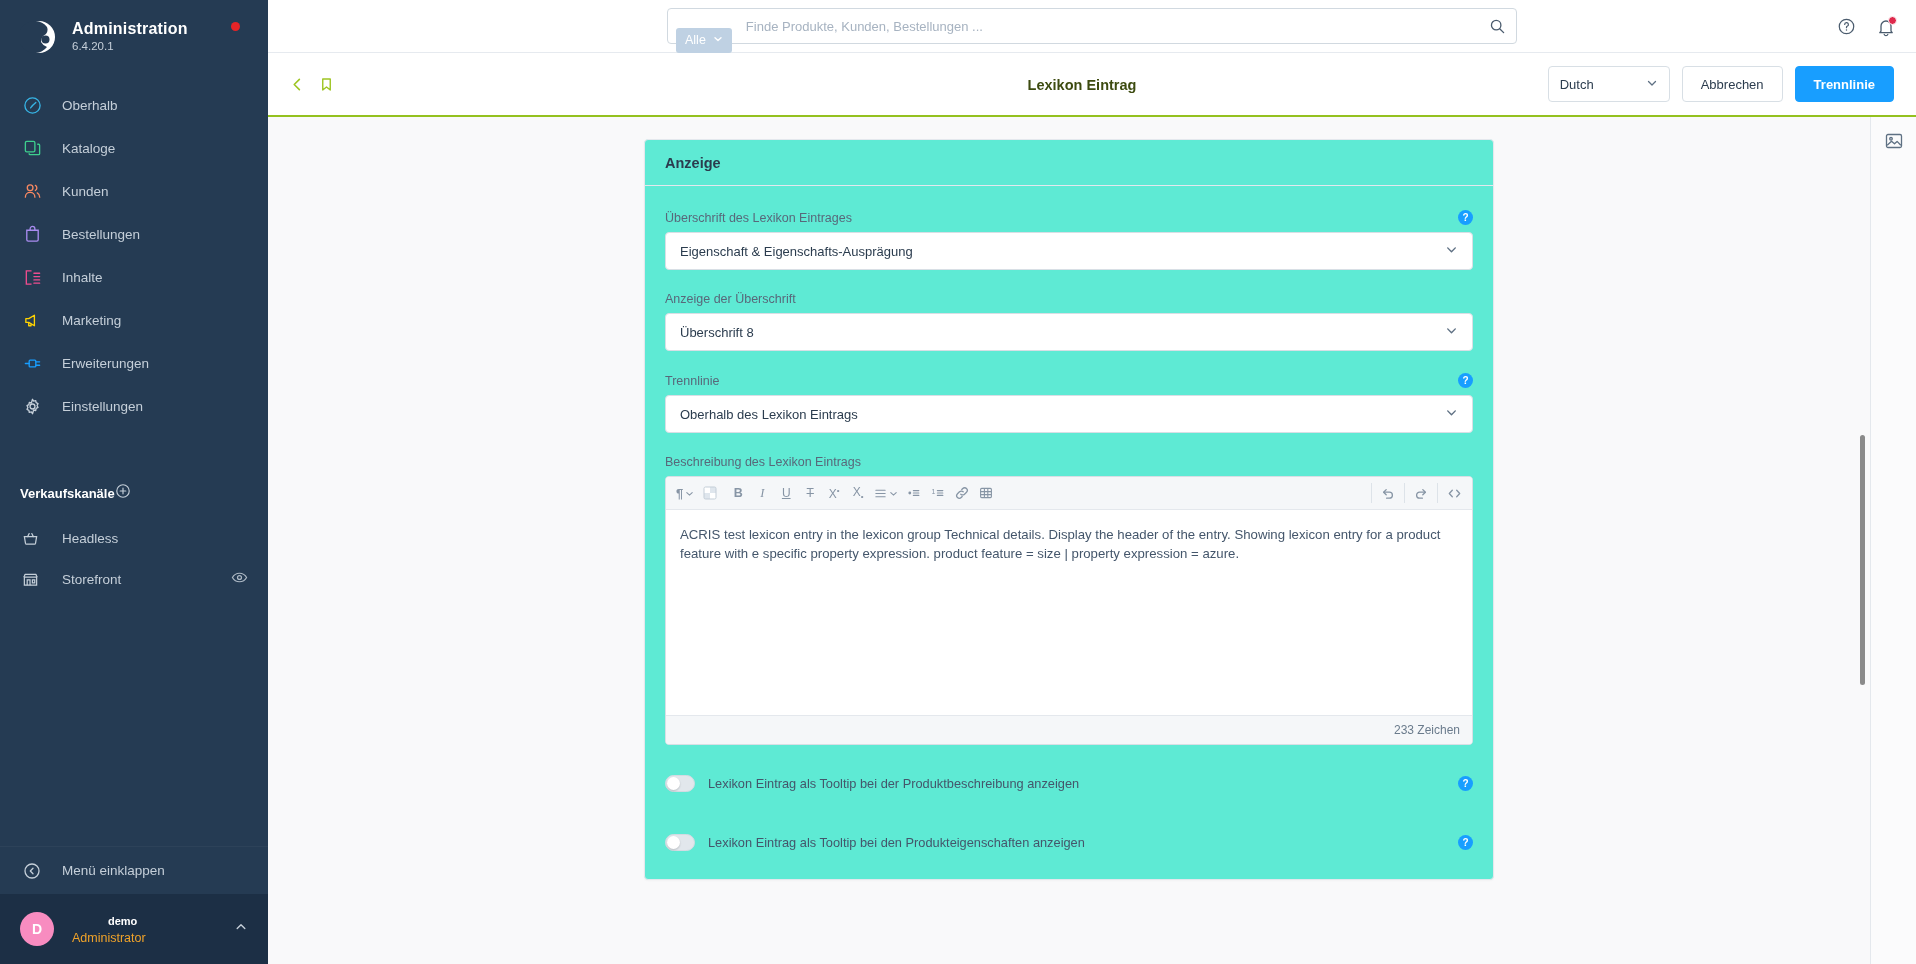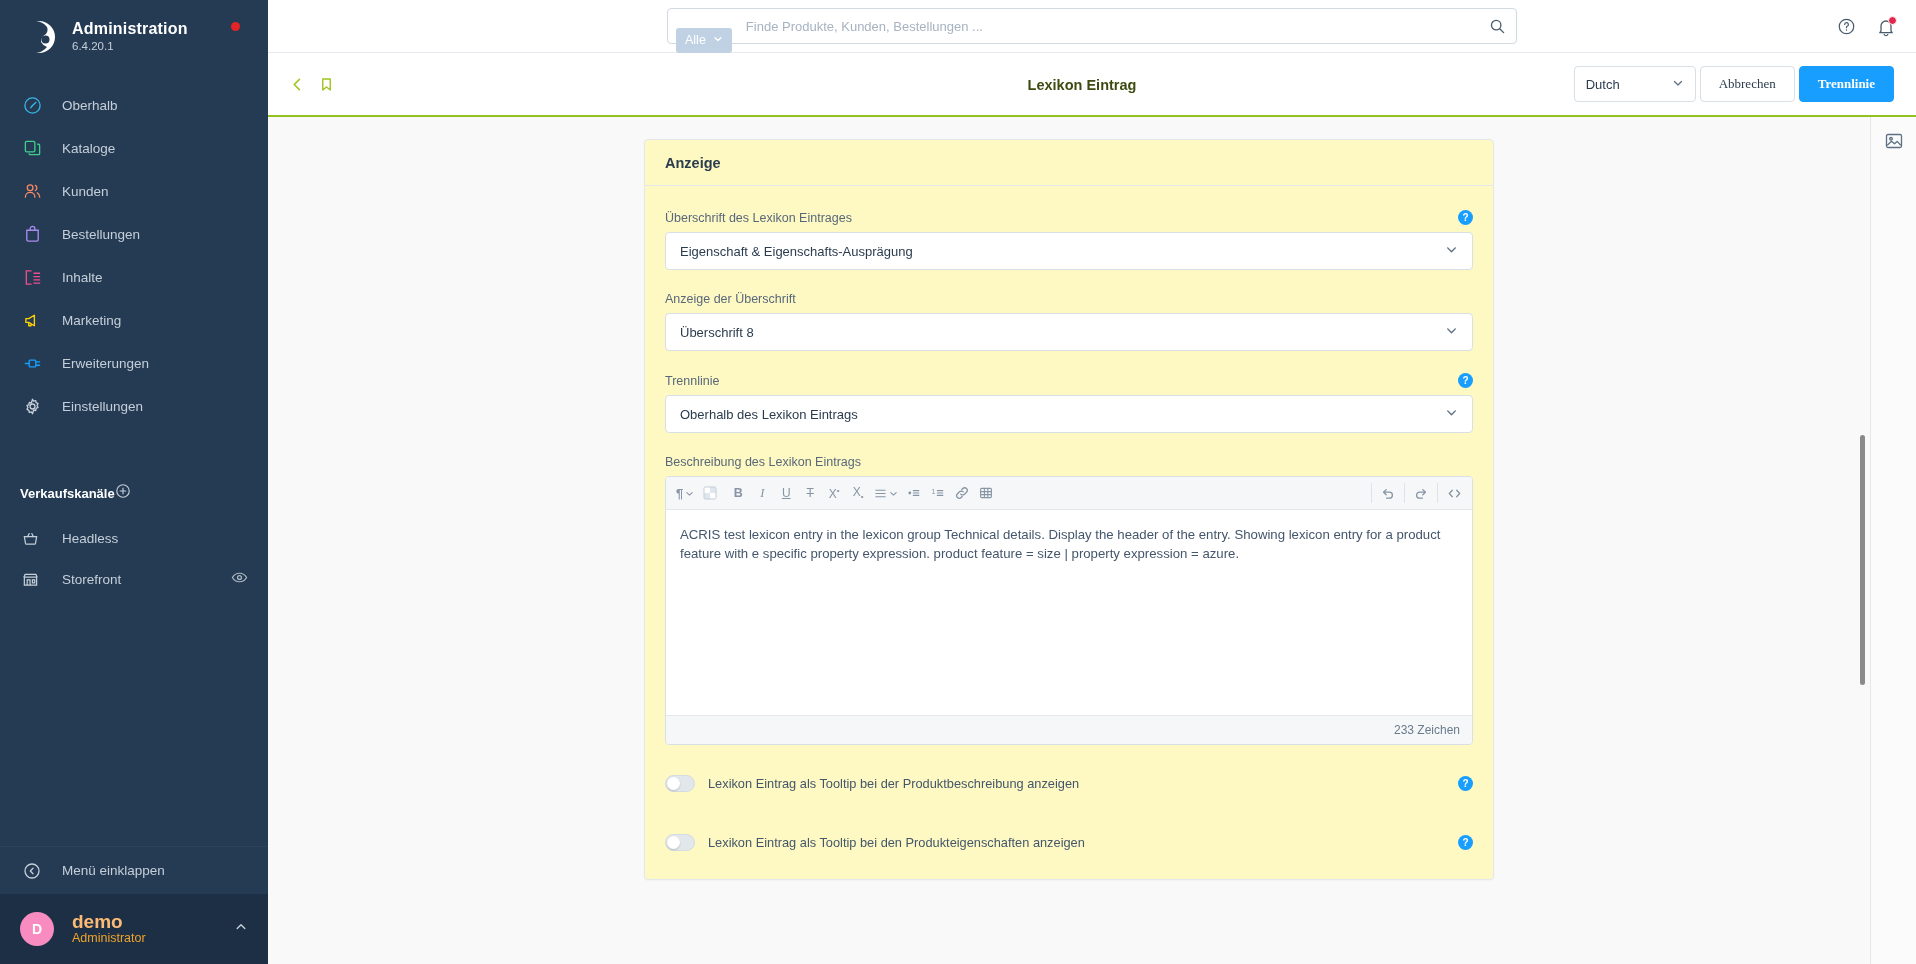--- a/index.html
+++ b/index.html
@@ -78,21 +78,21 @@
     background: #1c2f45;
     cursor: pointer;
   }
   .avatar {
     width: 34px; height: 34px; border-radius: 50%;
     background: #f88cc0;
     color: #fff; font-size: 14px; font-weight: bold;
     display: flex; align-items: center; justify-content: center;
     flex: 0 0 34px; margin-right: 18px;
   }
-  .u-name { color: #fdba74; font-size: 19px; font-weight: bold; line-height: 17px; }
+  .u-name { color: #ffffff; font-size: 11px; font-weight: bold; line-height: 17px; margin-left: 36px; }
   .u-role { color: #f0a32a; font-size: 12.5px; line-height: 16px; }
   .u-caret { margin-left: auto; }
 
   
   .main { flex: 1 1 auto; height: 964px; display: flex; flex-direction: column; background: #f9f9fa; min-width: 0; position: relative; }
 
   .topbar {
     height: 53px; background: #fff;
     display: flex; align-items: center;
     border-bottom: 1px solid #e6eaef;
@@ -161,52 +161,52 @@
   .hl::before {
     content: "";
     position: absolute; inset: -2px -4px -6px -4px;
     background: #ffe600;
     z-index: -1;
     border-radius: 3px 14px 5px 10px / 10px 5px 16px 4px;
     transform: rotate(-0.7deg);
   }
   .sb-right {
     margin-left: auto;
-    display: flex; align-items: center; gap: 4px;
+    display: flex; align-items: center; gap: 12px;
   }
   .lang-select {
     width: 122px; height: 36px;
     border: 1px solid #d8dfe5; border-radius: 4px;
     background: #fff;
     display: flex; align-items: center; justify-content: space-between;
     padding: 0 11px;
     font-size: 13px; color: #2b3c4e;
     cursor: pointer;
   }
   .btn {
     height: 36px; border-radius: 4px;
     display: flex; align-items: center; justify-content: center;
     font-size: 13px; cursor: pointer; padding: 0 18px;
-    font-family: Liberation Serif, serif;
+    font-family: Liberation Sans, sans-serif;
   }
   .btn-ghost { background: #fff; border: 1px solid #d8dfe5; color: #2b3c4e; }
   .btn-primary { background: #189eff; border: 1px solid #189eff; color: #fff; font-weight: bold; }
 
   .content-area {
     flex: 1 1 auto; overflow: hidden;
     position: relative; display: flex;
   }
   .content-scroll {
     flex: 1 1 auto; overflow: hidden;
     padding: 22px 0 0 0;
     position: relative;
   }
   .card {
     width: 850px; margin: 0 auto;
-    background: #fef9c3; border: 1px solid #e4e8ed; border-radius: 4px;
+    background: #5eead4; border: 1px solid #e4e8ed; border-radius: 4px;
     box-shadow: 0 1px 2px rgba(0,0,0,.03);
   }
   .card-head {
     height: 46px; display: flex; align-items: center;
     padding: 0 20px;
     border-bottom: 1px solid #e4e8ed;
     font-size: 14.5px; font-weight: bold; color: #2b3c4e;
   }
   .card-body { padding: 24px 20px 28px 20px; }
 

